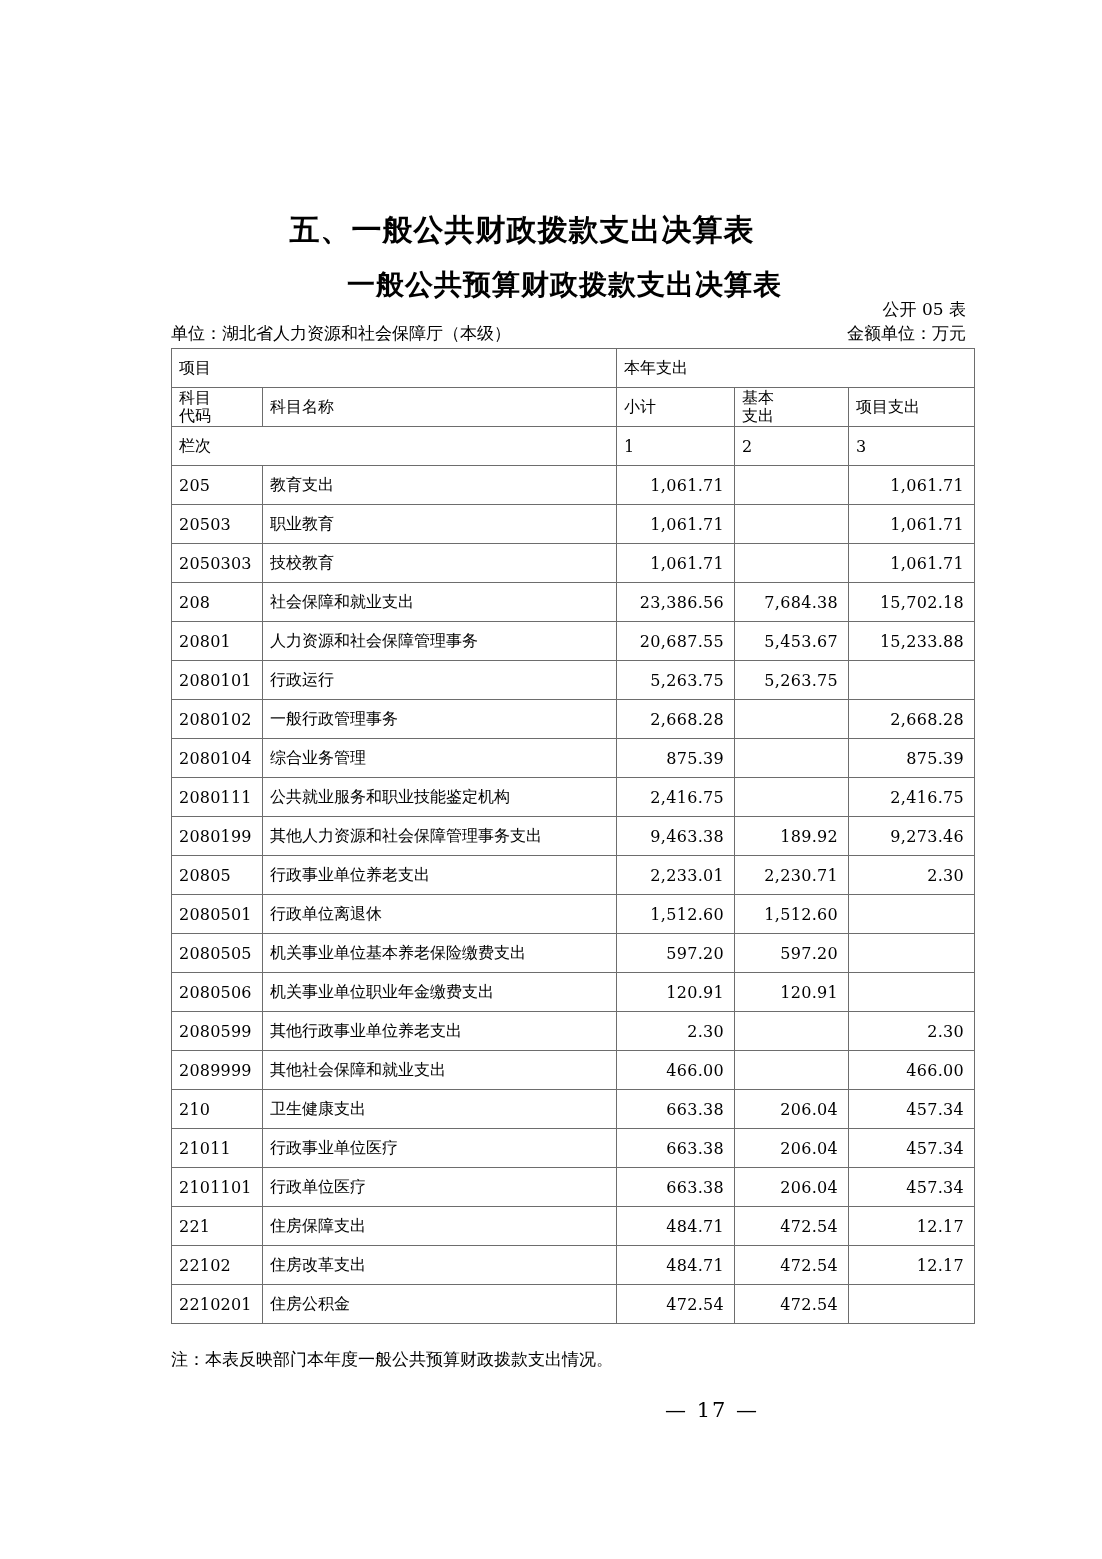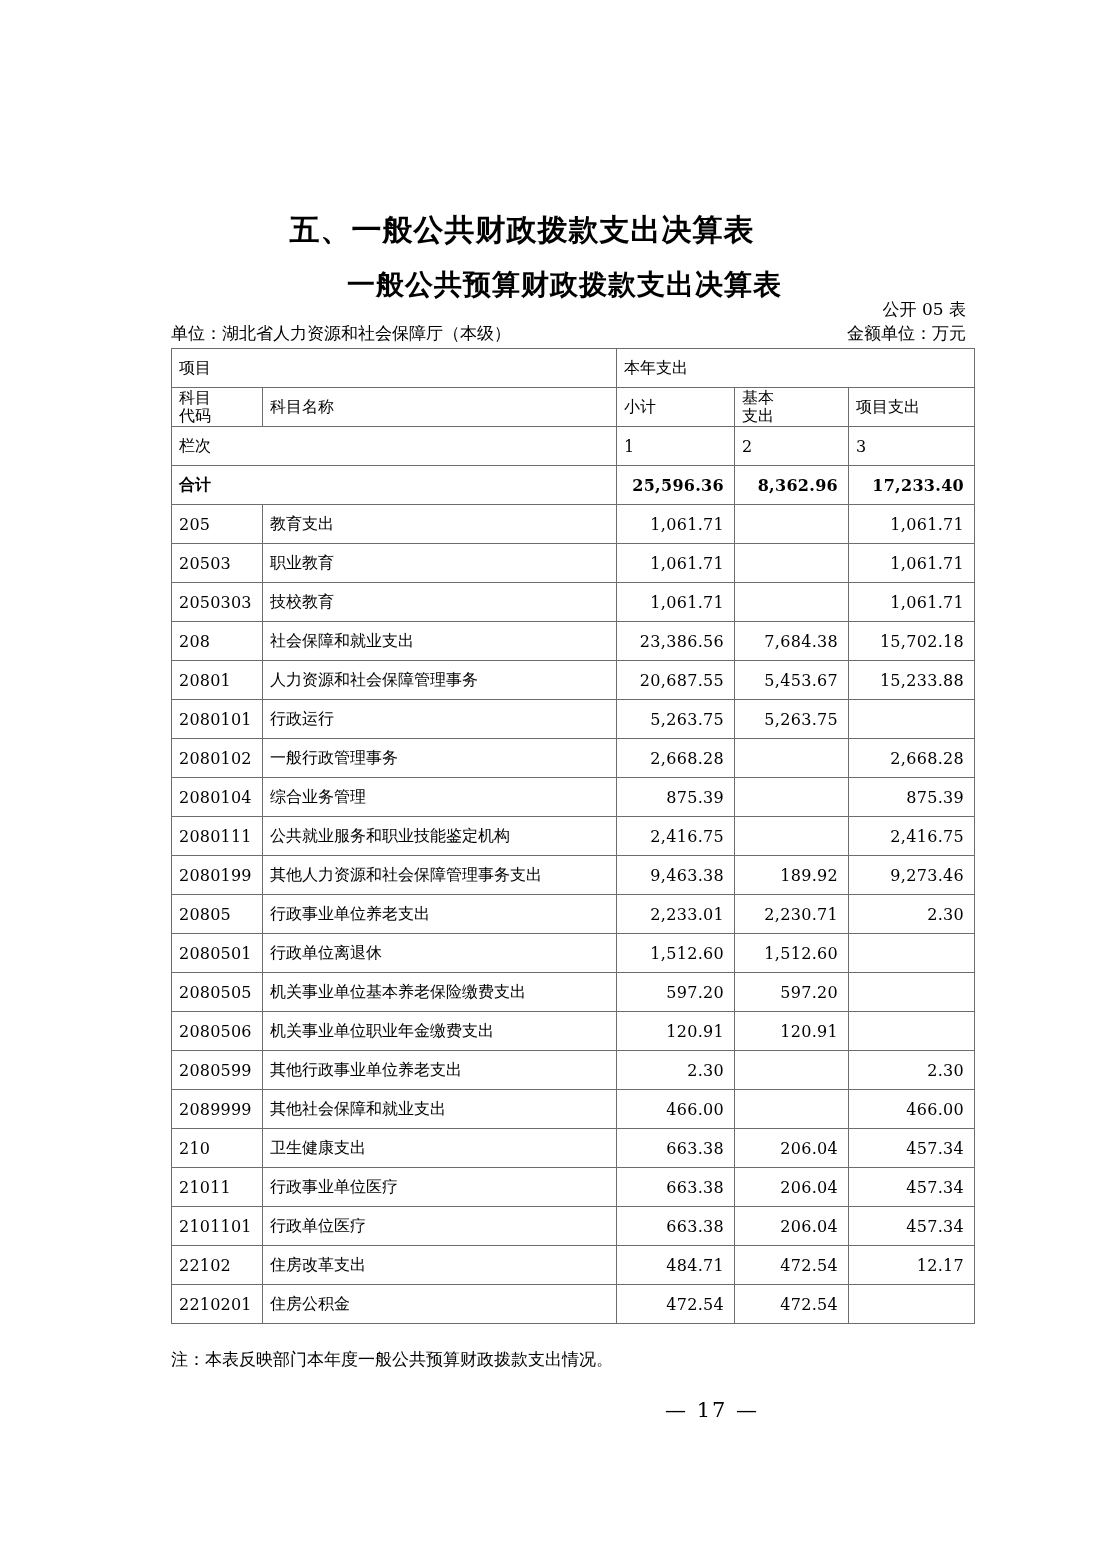--- a/index.html
+++ b/index.html
@@ -158,26 +158,20 @@
         <td class="ctr hdr-tall">项目支出</td>
       </tr>
 
       <tr>
         <td class="ctr" colspan="2">栏次</td>
         <td class="ctr num">1</td>
         <td class="ctr num">2</td>
         <td class="ctr num">3</td>
       </tr>
 
-      <tr>
-        <td class="ctr bold" colspan="2">合计</td>
-        <td class="rgt num bold">25,596.36</td>
-        <td class="rgt num bold">8,362.96</td>
-        <td class="rgt num bold">17,233.40</td>
-      </tr>
 
     <tr>
           <td class="lft code">205</td>
           <td class="lft">教育支出</td>
           <td class="rgt num">1,061.71</td>
           <td class="rgt num"></td>
           <td class="rgt num">1,061.71</td>
         </tr>
         <tr>
           <td class="lft code">20503</td>
@@ -299,20 +293,27 @@
           <td class="rgt num">457.34</td>
         </tr>
         <tr>
           <td class="lft code">2101101</td>
           <td class="lft">行政单位医疗</td>
           <td class="rgt num">663.38</td>
           <td class="rgt num">206.04</td>
           <td class="rgt num">457.34</td>
         </tr>
         <tr>
+          <td class="lft code">221</td>
+          <td class="lft">住房保障支出</td>
+          <td class="rgt num">484.71</td>
+          <td class="rgt num">472.54</td>
+          <td class="rgt num">12.17</td>
+        </tr>
+        <tr>
           <td class="lft code">22102</td>
           <td class="lft">住房改革支出</td>
           <td class="rgt num">484.71</td>
           <td class="rgt num">472.54</td>
           <td class="rgt num">12.17</td>
         </tr>
         <tr>
           <td class="lft code">2210201</td>
           <td class="lft">住房公积金</td>
           <td class="rgt num">472.54</td>

